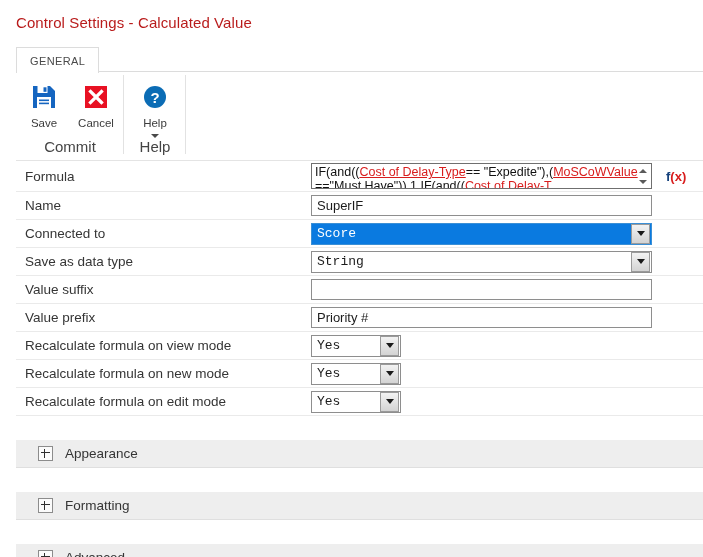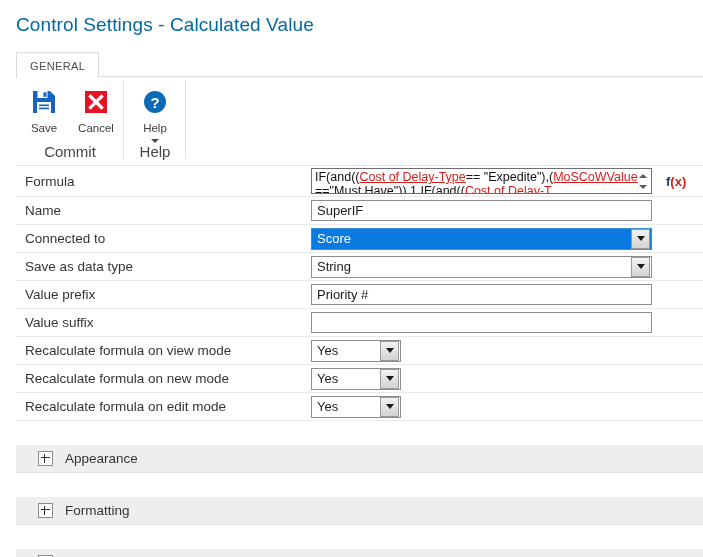--- a/index.html
+++ b/index.html
@@ -11,22 +11,22 @@
     height: 557px;
     background: #ffffff;
     font-family: "Liberation Sans", sans-serif;
     font-size: 13px;
     color: #2b2b2b;
     overflow: hidden;
   }
 
   
   .page-title {
-    font-size: 19px;
-    color: #0369a1;
+    font-size: 15px;
+    color: #b91c1c;
     padding: 14px 0 0 16px;
     font-weight: 400;
     letter-spacing: 0.1px;
   }
 
   
   .ribbon-wrap {
     margin: 14px 0 0 16px;
     width: 687px;
   }
@@ -243,20 +243,21 @@
   }
   .sel-wide   { width: 341px; }
   .sel-narrow { width: 90px; }
   .sel-text {
     flex: 1;
     padding-left: 5px;
     font-size: 13px;
     color: #1c1c1c;
     overflow: hidden;
     white-space: nowrap;
+    font-family: Liberation Mono, monospace;
   }
   .sel-btn {
     width: 19px;
     height: 20px;
     margin-right: 1px;
     background: linear-gradient(to bottom, #f2f2f2 0%, #e3e3e3 50%, #d3d3d3 100%);
     border: 1px solid #9a9a9a;
     box-sizing: border-box;
     display: flex;
     align-items: center;
@@ -419,30 +420,30 @@
       <div class="sel sel-wide">
         <div class="sel-text">String</div>
         <div class="sel-btn">
           <div class="chev"></div>
         </div>
       </div>
     </div>
   </div>
 
   <div class="row row-std">
+    <div class="row-label">Value suffix</div>
+    <div class="row-field">
+      <input class="txt txt-wide" type="text" value="" style="">
+    </div>
+  </div>
+
+  <div class="row row-std">
     <div class="row-label">Value prefix</div>
     <div class="row-field">
       <input class="txt txt-wide" type="text" value="Priority #" style="">
-    </div>
-  </div>
-
-  <div class="row row-std">
-    <div class="row-label">Value suffix</div>
-    <div class="row-field">
-      <input class="txt txt-wide" type="text" value="" style="">
     </div>
   </div>
 
   <div class="row row-std">
     <div class="row-label">Recalculate formula on view mode</div>
     <div class="row-field">
       <div class="sel sel-narrow">
         <div class="sel-text">Yes</div>
         <div class="sel-btn">
           <div class="chev"></div>

